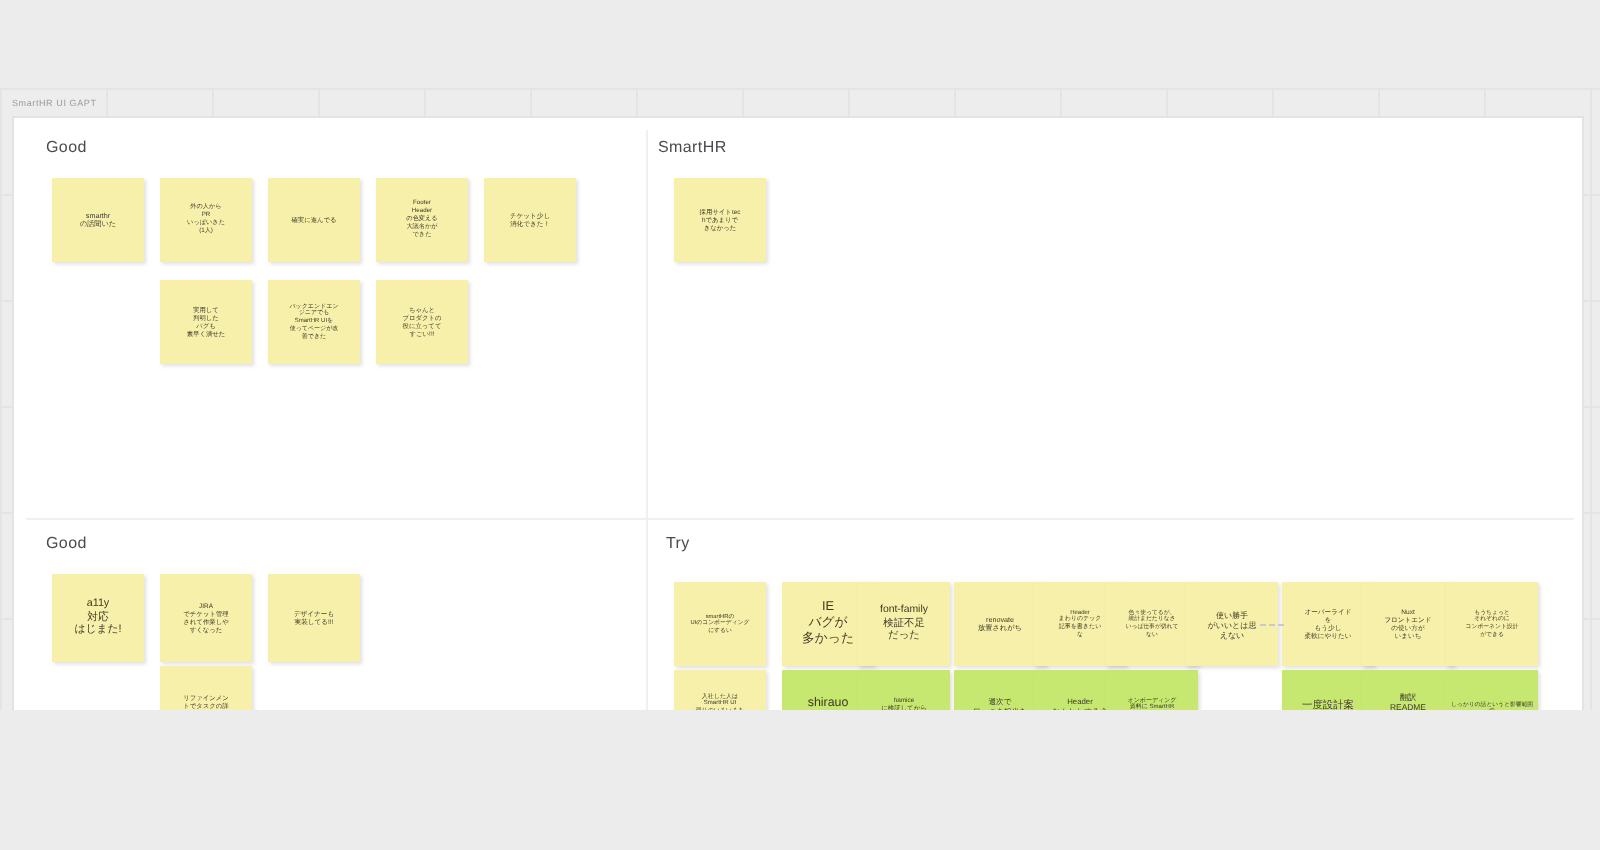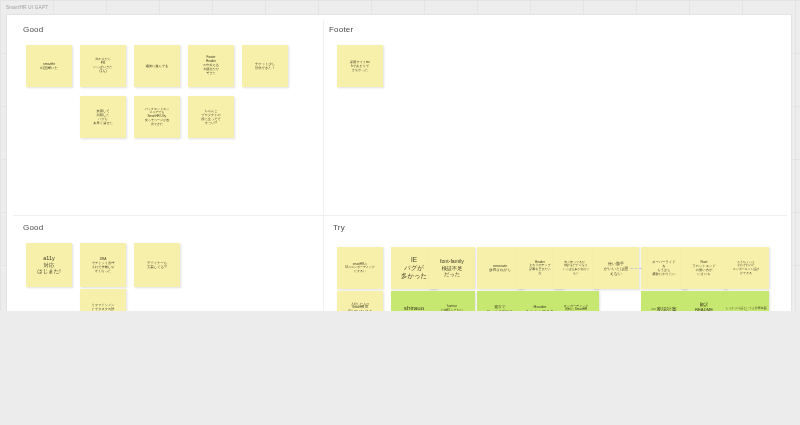--- a/index.html
+++ b/index.html
@@ -10,20 +10,21 @@
   }
   #app {
     position: relative;
     width: 800px;
     height: 311px;
     overflow: hidden;
     background:
       repeating-linear-gradient(to right, #e4e4e6 0px, #e4e4e6 1px, transparent 1px, transparent 53px),
       repeating-linear-gradient(to bottom, #e4e4e6 0px, #e4e4e6 1px, transparent 1px, transparent 53px),
       #ededee;
+    margin-top: 44px;
   }
   #titlebar {
     position: absolute;
     left: 0; top: 0;
     width: 800px; height: 14px;
     display: flex;
     align-items: center;
     padding-left: 6px;
     box-sizing: border-box;
   }
@@ -89,21 +90,21 @@
 <div id="app">
 
   <div id="titlebar">
     <span id="window-title">SmartHR UI GAPT</span>
   </div>
 
   <div id="canvas">
     <div class="divider-v" style="left:316px; top:6px; height:386px;"></div>
     <div class="divider-h" style="left:6px; top:200px; width:774px;"></div>
   <div class="section-title" style="left: 16px; top: 10px;">Good</div>
-      <div class="section-title" style="left: 322px; top: 10px;">Footer</div>
+      <div class="section-title" style="left: 322px; top: 10px;">SmartHR</div>
       <div class="section-title" style="left: 16px; top: 208px;">Good</div>
       <div class="section-title" style="left: 326px; top: 208px;">Try</div>
       <div class="note yellow" style="left: 19px; top: 30px; width: 46px; height: 42px; font-size: 3.6px;">
         <span class="txt" style="white-space: pre-line;">smarthr
 の話聞いた</span>
       </div>
       <div class="note yellow" style="left: 73px; top: 30px; width: 46px; height: 42px; font-size: 3.1px;">
         <span class="txt" style="white-space: pre-line;">外の人から
 PR
 いっぱいきた

